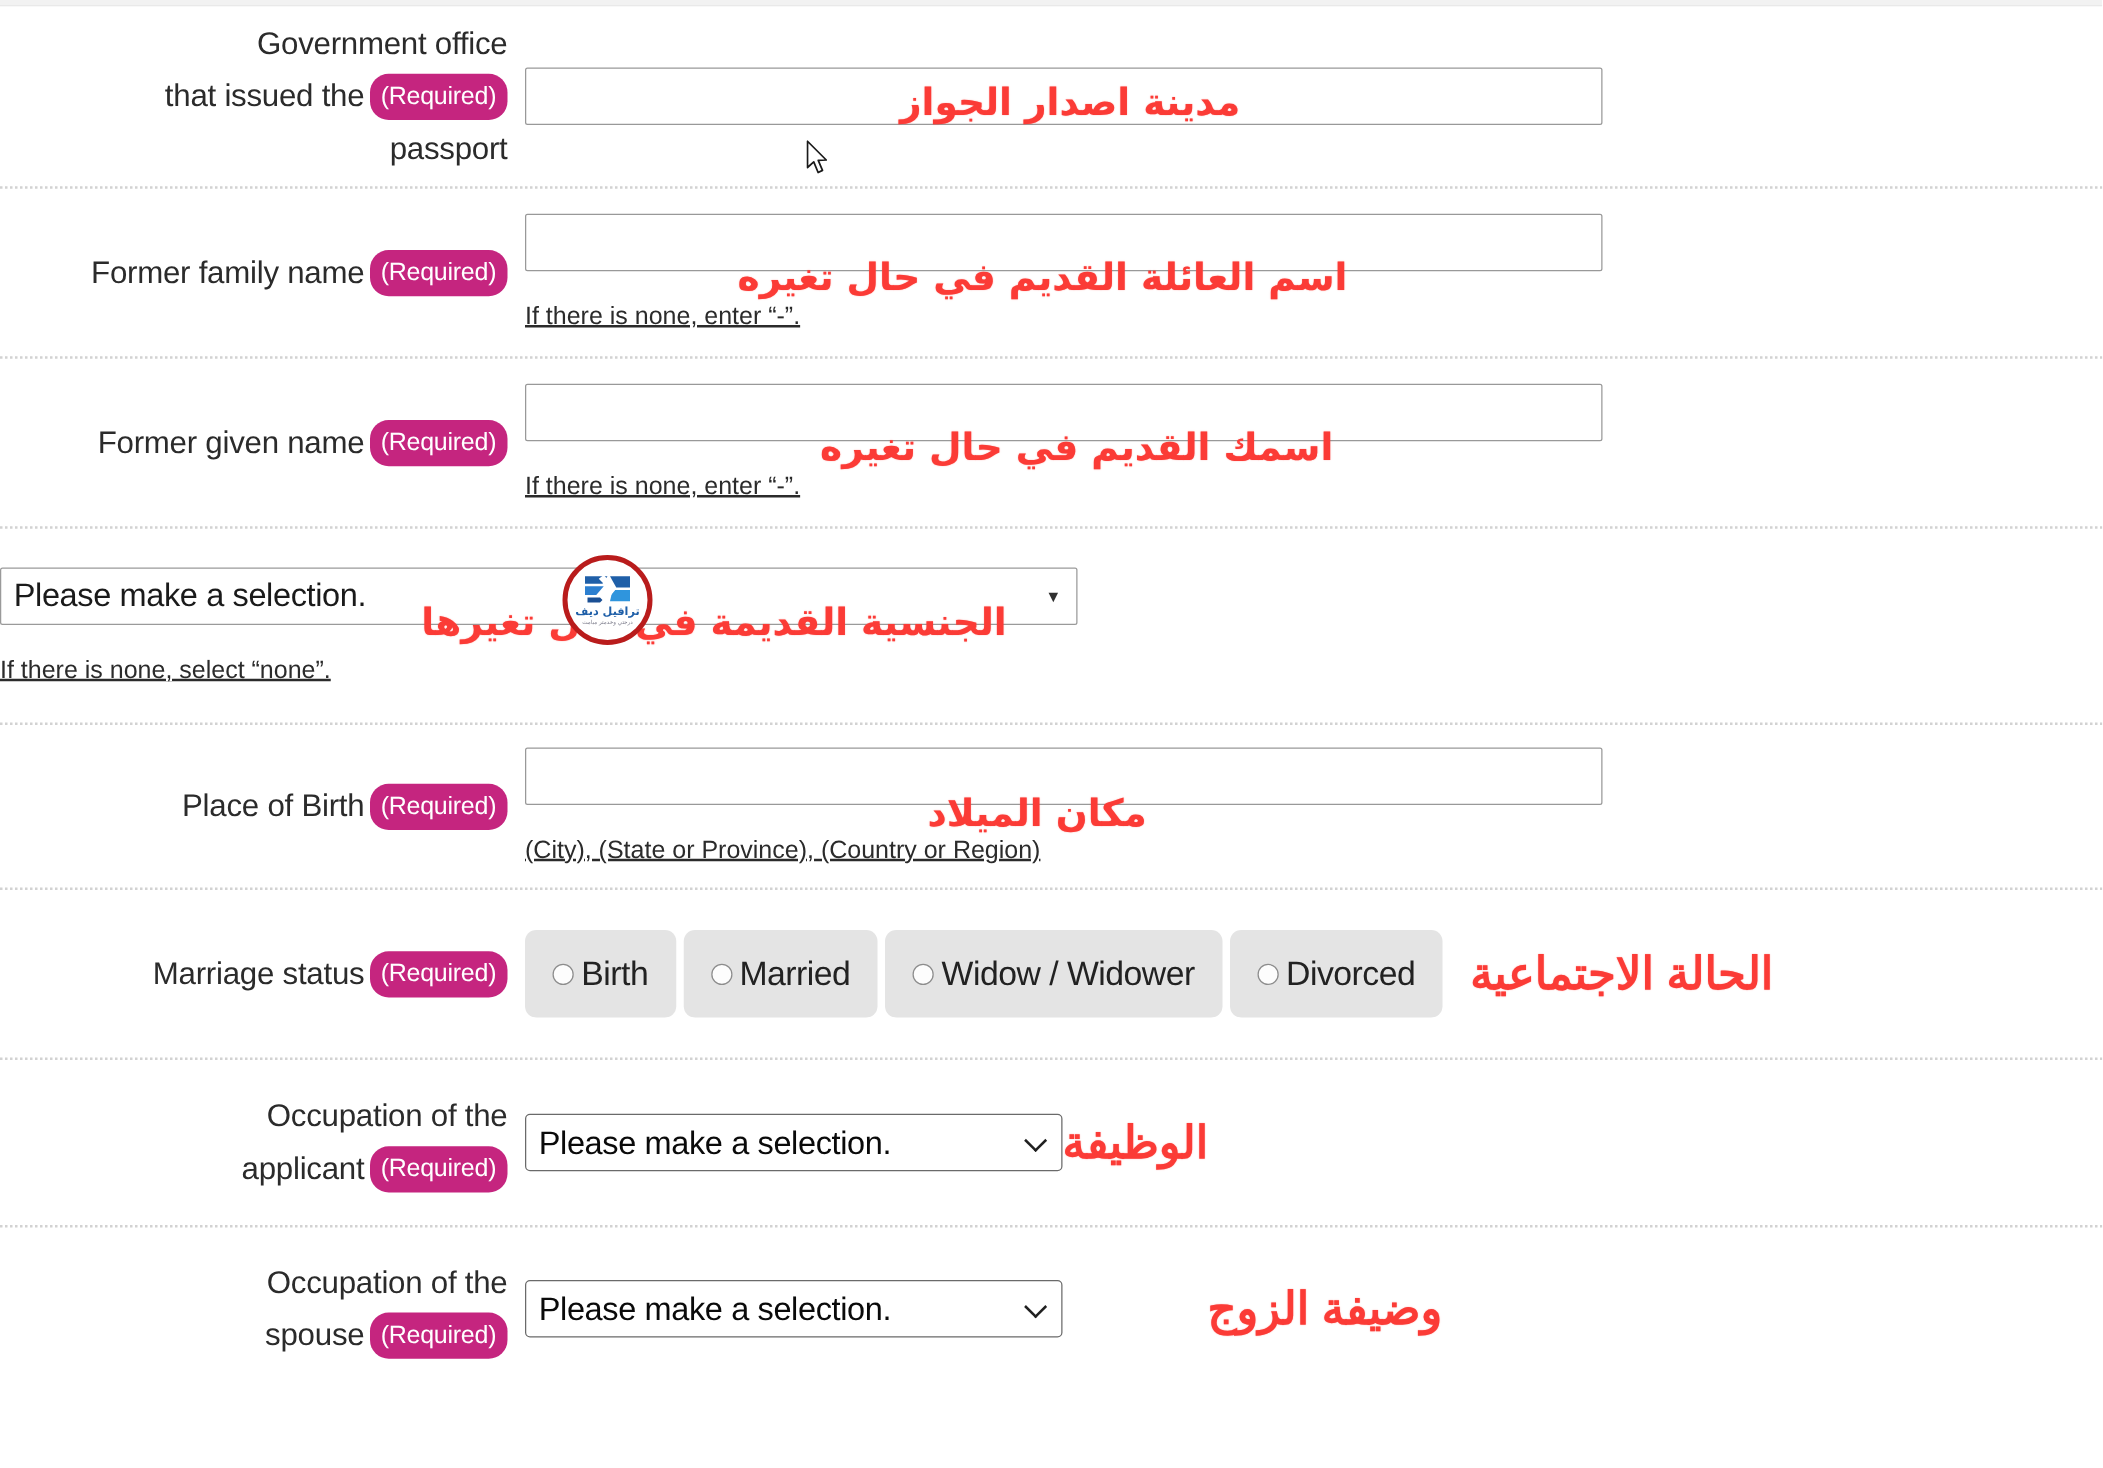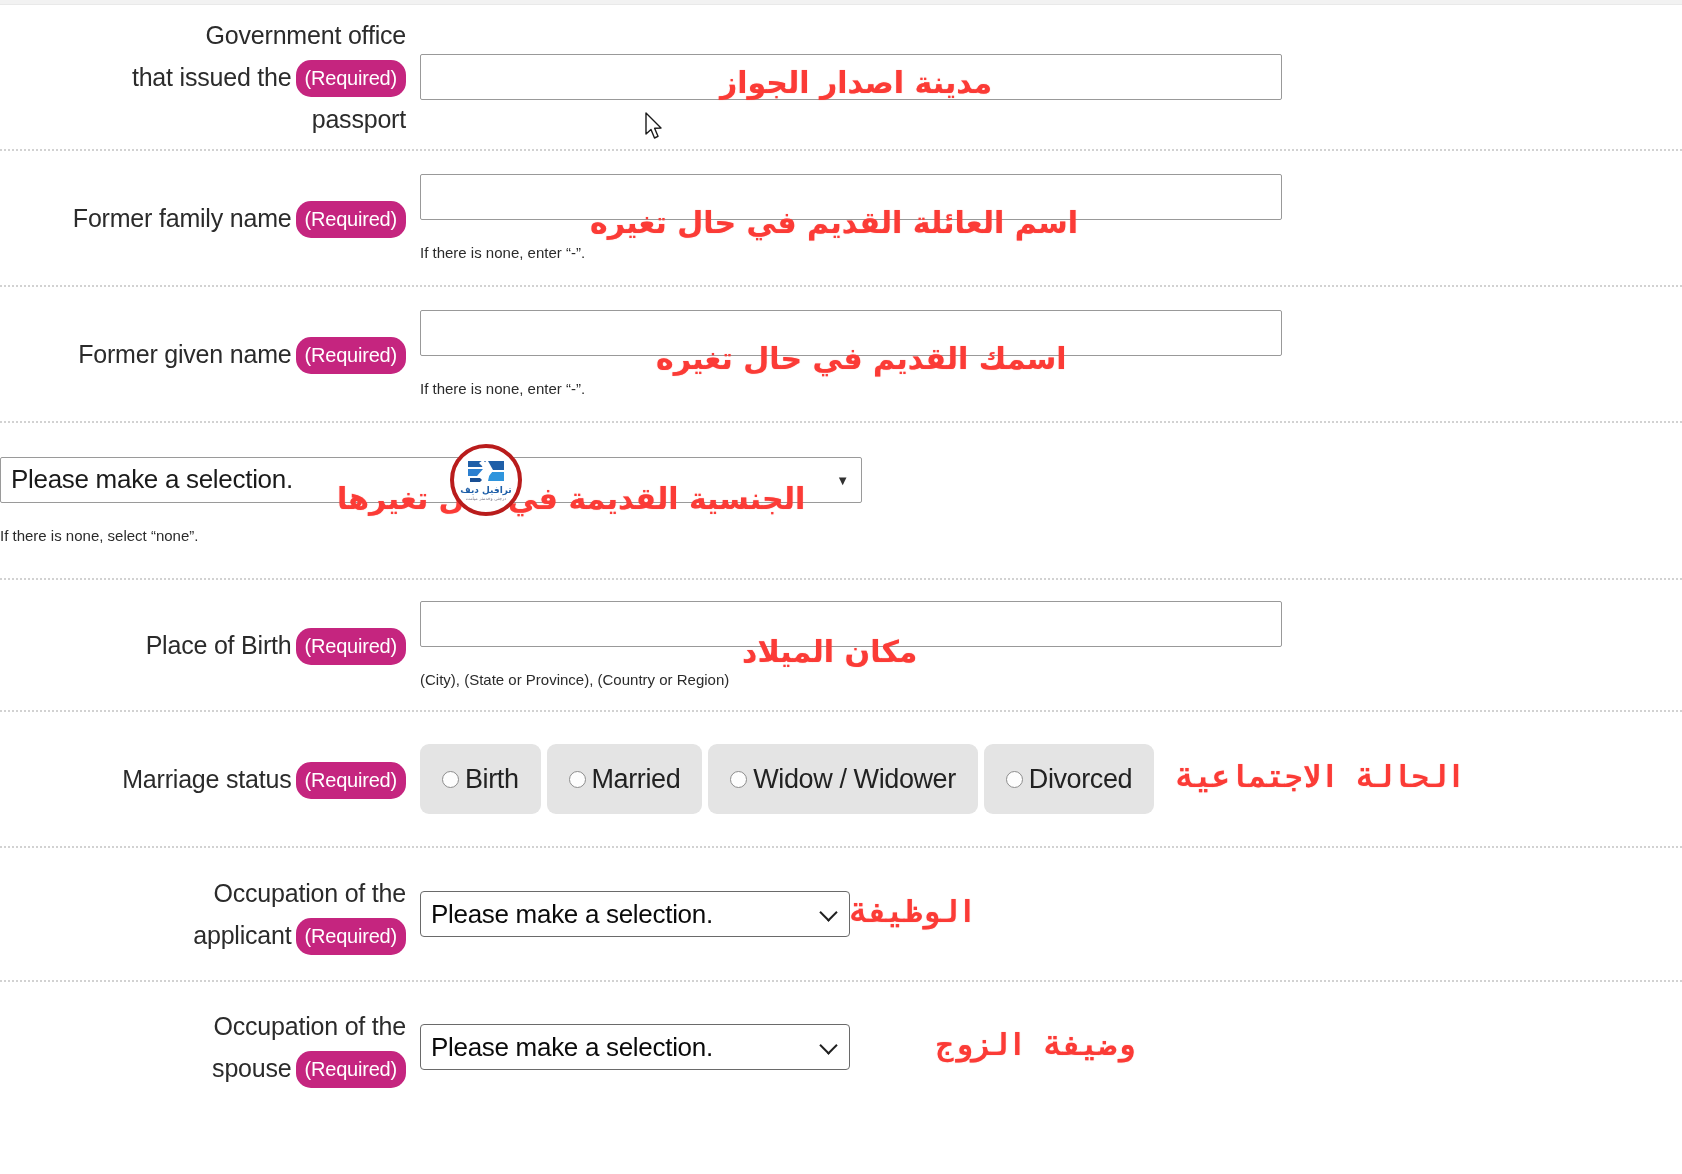--- a/index.html
+++ b/index.html
@@ -92,46 +92,47 @@
     border: 1px solid #999999;
     border-radius: 2px;
     background: #ffffff;
     font-family: "Liberation Sans", sans-serif;
     font-size: 16px;
     padding: 4px 10px;
     outline: none;
   }
 
   .hint {
-    font-size: 15px;
+    font-size: 20px;
     color: #2b2b2b;
     margin-top: 24px;
     line-height: 1.2;
+    text-decoration: underline;
   }
 
   
   .ar-overlay {
     position: absolute;
     color: #fb3b36;
     font-family: "DejaVu Sans", sans-serif;
     font-weight: 700;
     font-size: 30px;
     line-height: 1;
     direction: rtl;
     unicode-bidi: isolate;
     white-space: nowrap;
     pointer-events: none;
     text-shadow: 0 0 1px rgba(251,59,54,0.55);
     margin-top: 45px;
   }
   .ar-note {
     color: #fb3b36;
-    font-family: Liberation Mono, monospace;
+    font-family: Liberation Sans, sans-serif;
     font-weight: 700;
-    font-size: 30px;
+    font-size: 36px;
     line-height: 1;
     direction: rtl;
     unicode-bidi: isolate;
     white-space: nowrap;
     text-shadow: 0 0 1px rgba(251,59,54,0.55);
   }
 
   
   .fancy-select {
     position: relative;
@@ -396,21 +397,21 @@
           <span>Occupation of the</span><br>
           <span>spouse</span><span class="req-badge">(Required)</span>
         </span>
       </div>
       <div class="field-cell">
         <div style="display:flex; align-items:center;">
           <div class="native-select">
             <span class="sel-text">Please make a selection.</span>
             <span class="chev"></span>
           </div>
-          <span class="ar-note" style="margin-left:86px;">وضيفة الزوج</span>
+          <span class="ar-note" style="margin-left:116px;">وضيفة الزوج</span>
         </div>
       </div>
     </div>
 
   </div>
 
   <div class="watermark">
     <svg class="wm-mark" viewBox="0 0 40 26">
       <path d="M2 3 L20 3 L16 9 L2 9 Z" fill="#1f5fa8"></path>
       <path d="M2 11 L17 11 L11 18 L2 18 Z" fill="#2c7fd0"></path>

